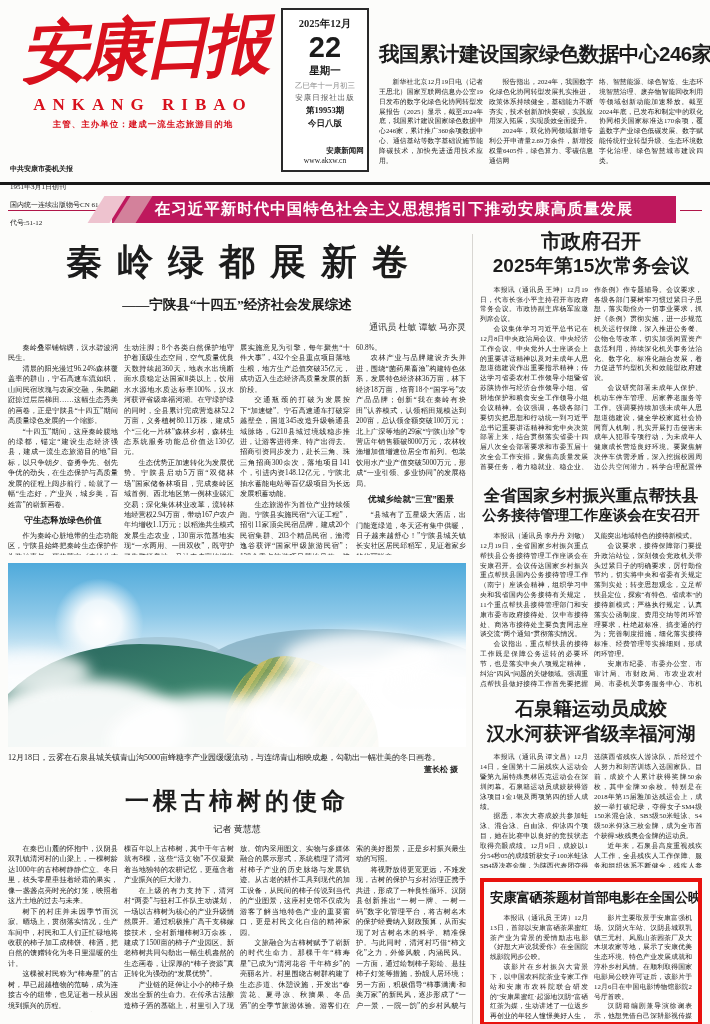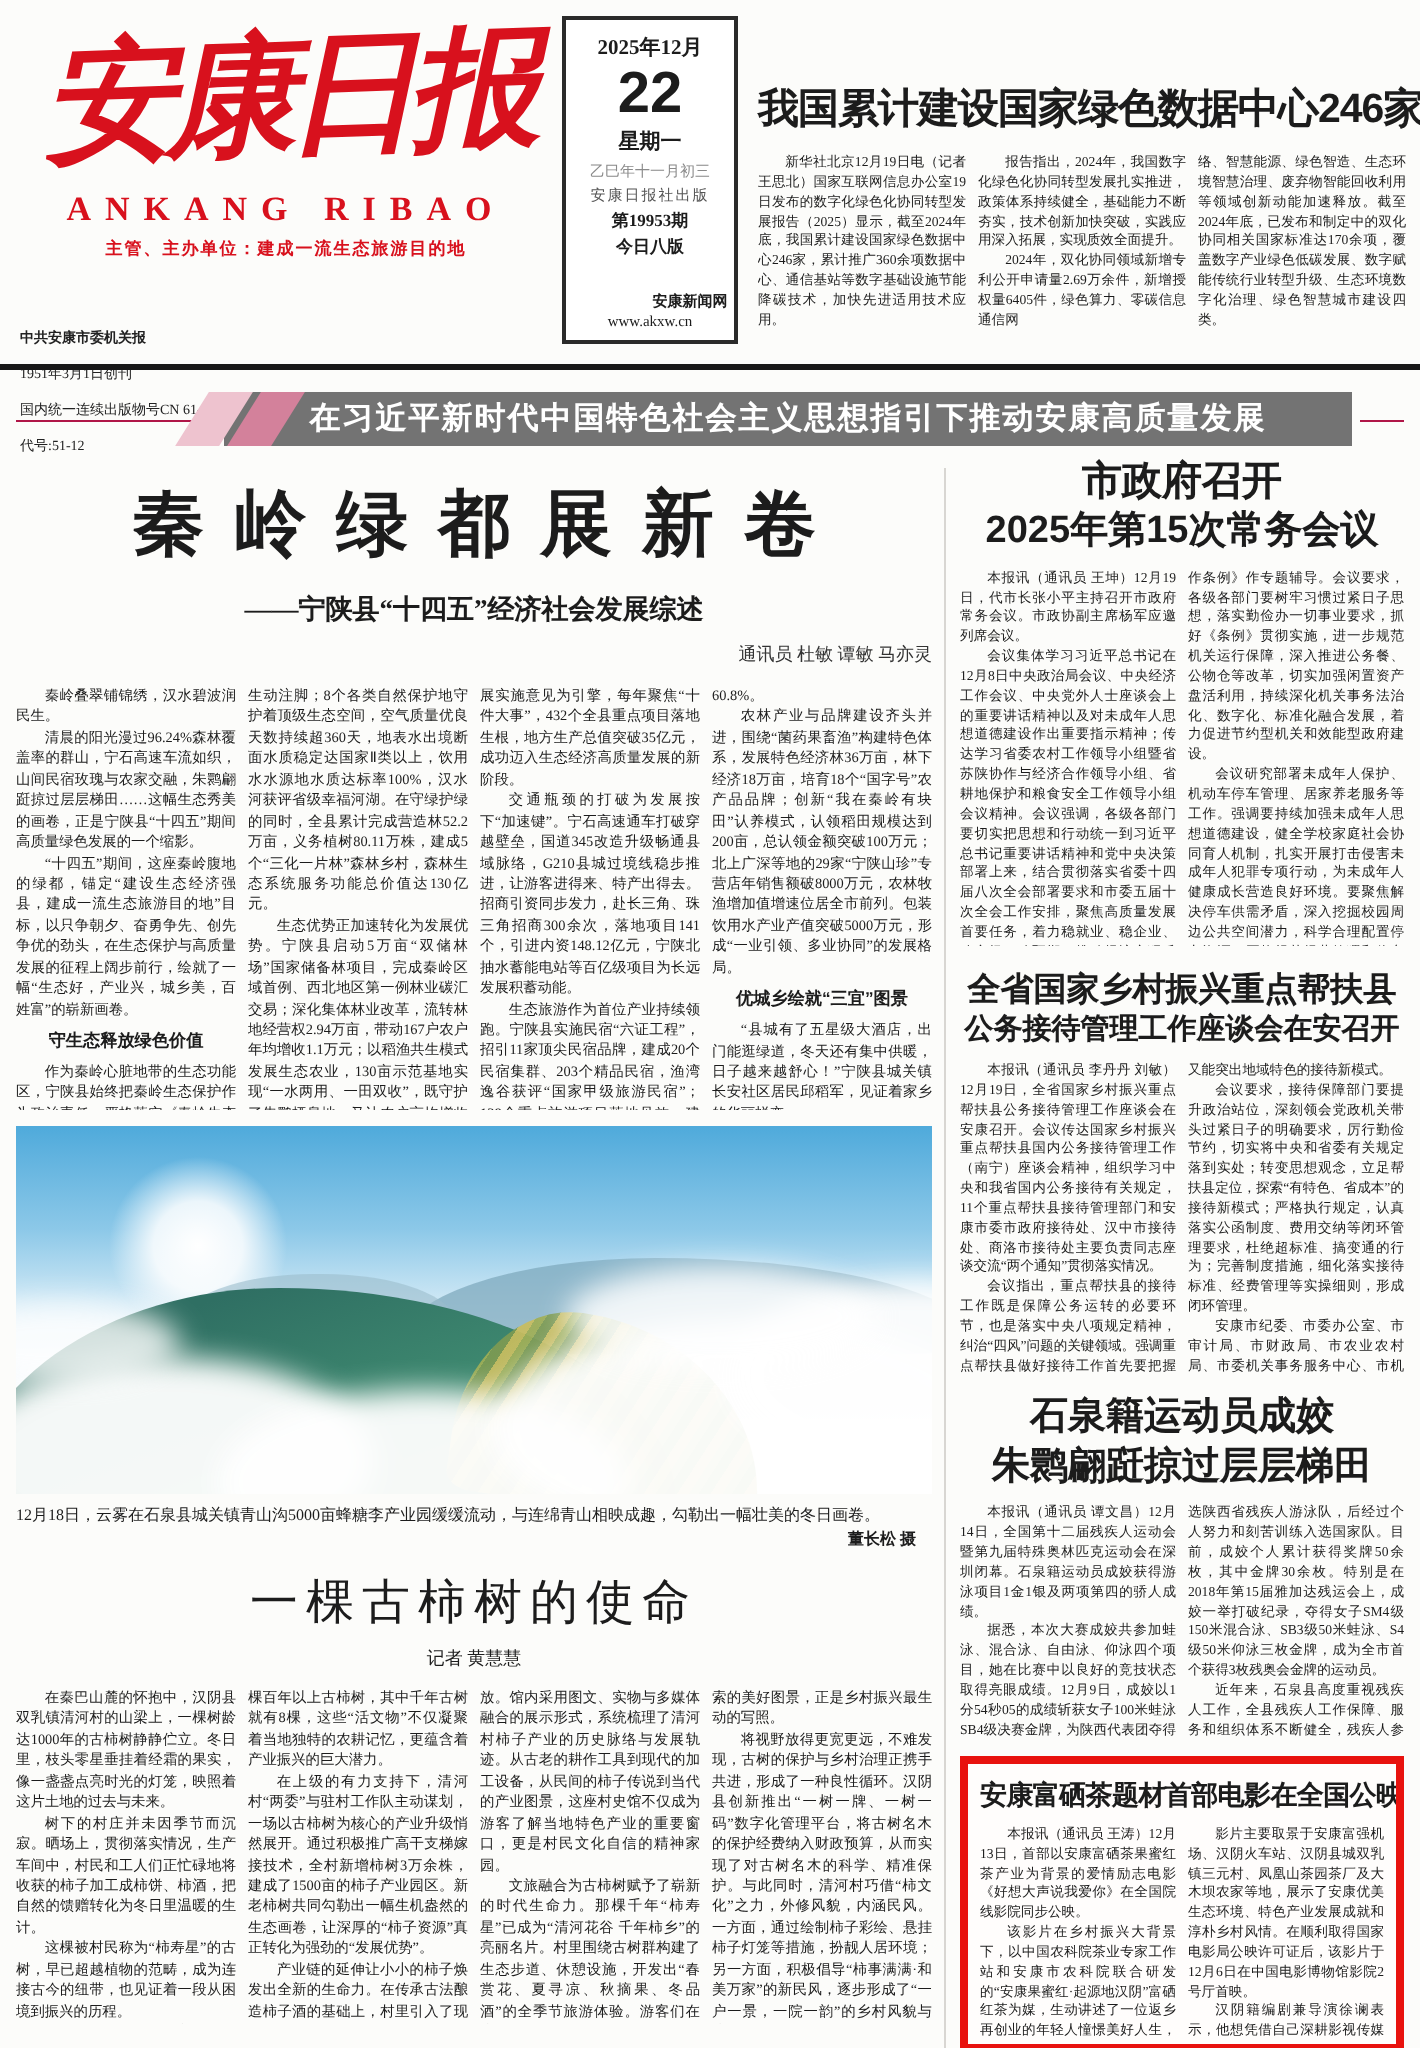--- a/index.html
+++ b/index.html
@@ -31,21 +31,21 @@
   .topstory-cols { display:flex; gap:8px; margin-top:9px; height:96px; overflow:hidden; }
   .topstory-cols .col { flex:1; }
 
   .toprule { position:absolute; left:0; top:182px; width:710px; height:3px; background:#181818; }
 
   
   .banner-zone { position:absolute; left:0; top:196px; width:710px; height:30px; }
   .banner-hline { position:absolute; top:14px; border-top:1.5px solid #b01648; }
   .bl-left { left:8px; width:98px; }
   .bl-right { right:8px; width:22px; }
-  .banner { position:absolute; left:112px; right:34px; height:27px; background:#737373; color:#fff; display:flex; align-items:center; justify-content:center; font-family:"Liberation Sans",sans-serif; font-size:15.5px; font-weight:bold; letter-spacing:1px; }
+  .banner { position:absolute; left:112px; right:34px; height:27px; background:#be185d; color:#fff; display:flex; align-items:center; justify-content:center; font-family:"Liberation Sans",sans-serif; font-size:15.5px; font-weight:bold; letter-spacing:1px; }
   .banner .pgram { position:absolute; top:0; height:27px; transform:skewX(-32deg); }
   .pg-a { left:-16px; width:22px; background:#eec3cf; }
   .pg-b { left:10px; width:22px; background:#d3819b; }
 
   
   .main { position:absolute; left:8px; top:232px; width:694px; height:792px; }
   .vdiv { position:absolute; left:464px; top:2px; bottom:0; width:1px; background:#d8d6d2; }
 
   
   .cols { display:flex; gap:6px; text-align:justify; overflow:hidden; }
@@ -71,21 +71,21 @@
   .cloud { position:absolute; background:#ffffff; border-radius:50%; filter:blur(7px); opacity:.95; }
   .c1 { left:-6%; bottom:-18%; width:45%; height:55%; }
   .c2 { left:22%; bottom:-22%; width:45%; height:50%; }
   .c3 { left:52%; bottom:-12%; width:55%; height:60%; }
   .c4 { left:78%; bottom:6%; width:40%; height:52%; }
   .c5 { left:60%; top:38%; width:34%; height:28%; opacity:.85; }
   .c6 { left:-8%; top:48%; width:26%; height:22%; opacity:.8; }
   .photo-caption { margin-top:5px; font-size:8px; line-height:1.5; }
   .photo-credit { text-align:right; font-size:8px; font-weight:bold; padding-right:8px; }
 
-  .tree-head { text-align:center; font-family:"Liberation Sans",sans-serif; font-size:24px; font-weight:normal; letter-spacing:4px; margin-top:10px; }
+  .tree-head { text-align:center; font-family:"Liberation Sans",sans-serif; font-size:24px; font-weight:bold; letter-spacing:4px; margin-top:10px; }
   .tree-byline { text-align:center; font-size:9px; margin-top:6px; }
   .tree-cols { margin-top:8px; height:168px; font-size:7.2px; }
 
   
   .right-sec { position:absolute; left:472px; top:0; width:222px; }
   .r-art h3 { text-align:center; font-family:"Liberation Sans",sans-serif; font-weight:bold; line-height:1.3; }
   .r-cols { font-size:6.8px; margin-top:6px; }
   .gov h3 .l1 { display:block; font-size:20px; }
   .gov h3 .l2 { display:block; font-size:19px; }
   .gov { margin-top:-4px; }
@@ -268,21 +268,21 @@
               <p class="cont">又能突出地域特色的接待新模式。</p>
               <p>会议要求，接待保障部门要提升政治站位，深刻领会党政机关带头过紧日子的明确要求，厉行勤俭节约，切实将中央和省委有关规定落到实处；转变思想观念，立足帮扶县定位，探索“有特色、省成本”的接待新模式；严格执行规定，认真落实公函制度、费用交纳等闭环管理要求，杜绝超标准、搞变通的行为；完善制度措施，细化落实接待标准、经费管理等实操细则，形成闭环管理。</p>
               <p>安康市纪委、市委办公室、市审计局、市财政局、市农业农村局、市委机关事务服务中心、市机关事务服务中心及非重点帮扶县接待管理部门负责同志参加或列席会议。</p>
             </div>
         </div>
       </div>
 
       <div class="r-art ath">
         <h3>
           <span class="l1">石泉籍运动员成姣</span>
-          <span class="l2">朱鹮翩跹掠过层层梯田</span>
+          <span class="l2">汉水河获评省级幸福河湖</span>
         </h3>
         <div class="r-cols cols">
           <div class="col">
               <p>本报讯（通讯员 谭文昌）12月14日，全国第十二届残疾人运动会暨第九届特殊奥林匹克运动会在深圳闭幕。石泉籍运动员成姣获得游泳项目1金1银及两项第四的骄人成绩。</p>
               <p>据悉，本次大赛成姣共参加蛙泳、混合泳、自由泳、仰泳四个项目，她在比赛中以良好的竞技状态取得亮眼成绩。12月9日，成姣以1分54秒05的成绩斩获女子100米蛙泳SB4级决赛金牌，为陕西代表团夺得本届赛事游泳项目首金。12月11日，成姣又以3分27秒68的成绩，拿下女子200米个人混合泳SM5级决赛银牌。在随后进行的女子S5级200米自由泳、50米仰泳项目中成姣获得第四名。</p>
             </div>
           <div class="col">
               <p class="cont">选陕西省残疾人游泳队，后经过个人努力和刻苦训练入选国家队。目前，成姣个人累计获得奖牌50余枚，其中金牌30余枚。特别是在2018年第15届雅加达残运会上，成姣一举打破纪录，夺得女子SM4级150米混合泳、SB3级50米蛙泳、S4级50米仰泳三枚金牌，成为全市首个获得3枚残奥会金牌的运动员。</p>
               <p>近年来，石泉县高度重视残疾人工作，全县残疾人工作保障、服务和组织体系不断健全，残疾人参与社会活动的环境和条件得到显著改善，合法权益得到有力维护，全县残疾人事业健康快速发展。尤其是残疾人体育工作成效明显，涌现出一大批以夏江波、成姣为代表的石泉籍优秀运动员，先后在残奥会、全国残疾人运动会等大型综合运动会中崭露头角，屡获佳绩，展现了石泉健儿的顽强风采。</p>
             </div>

